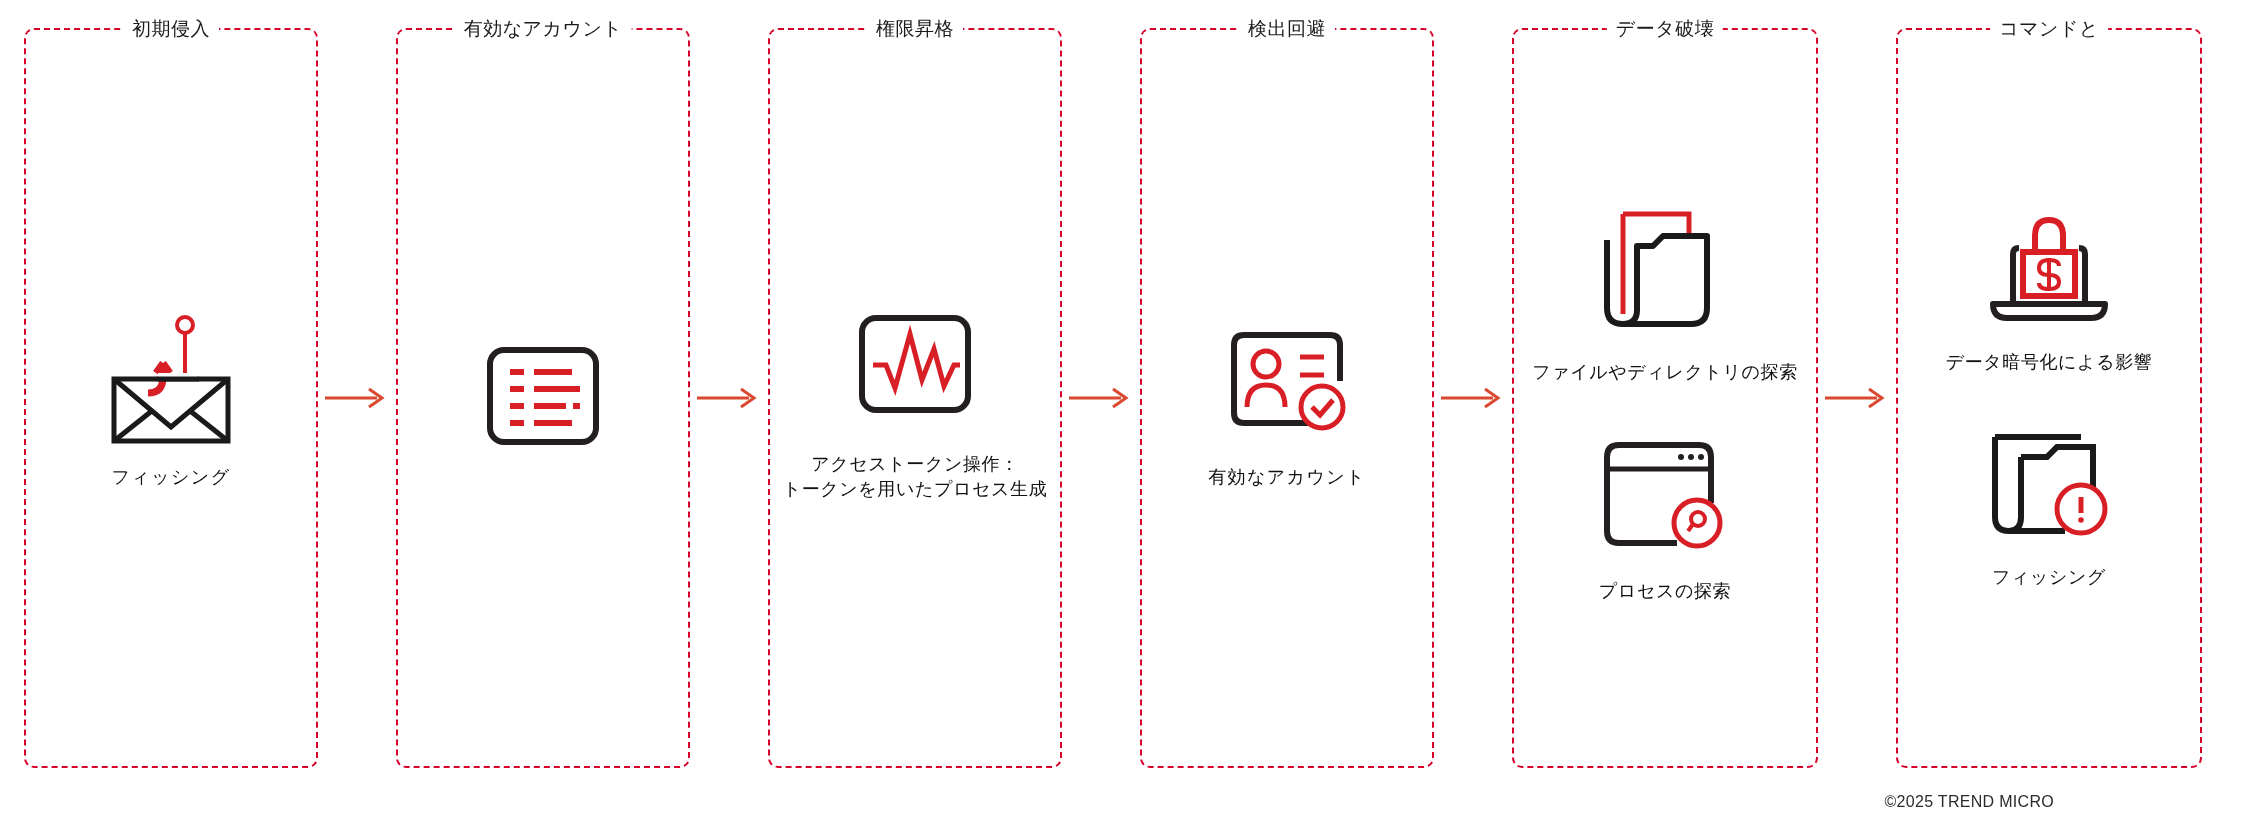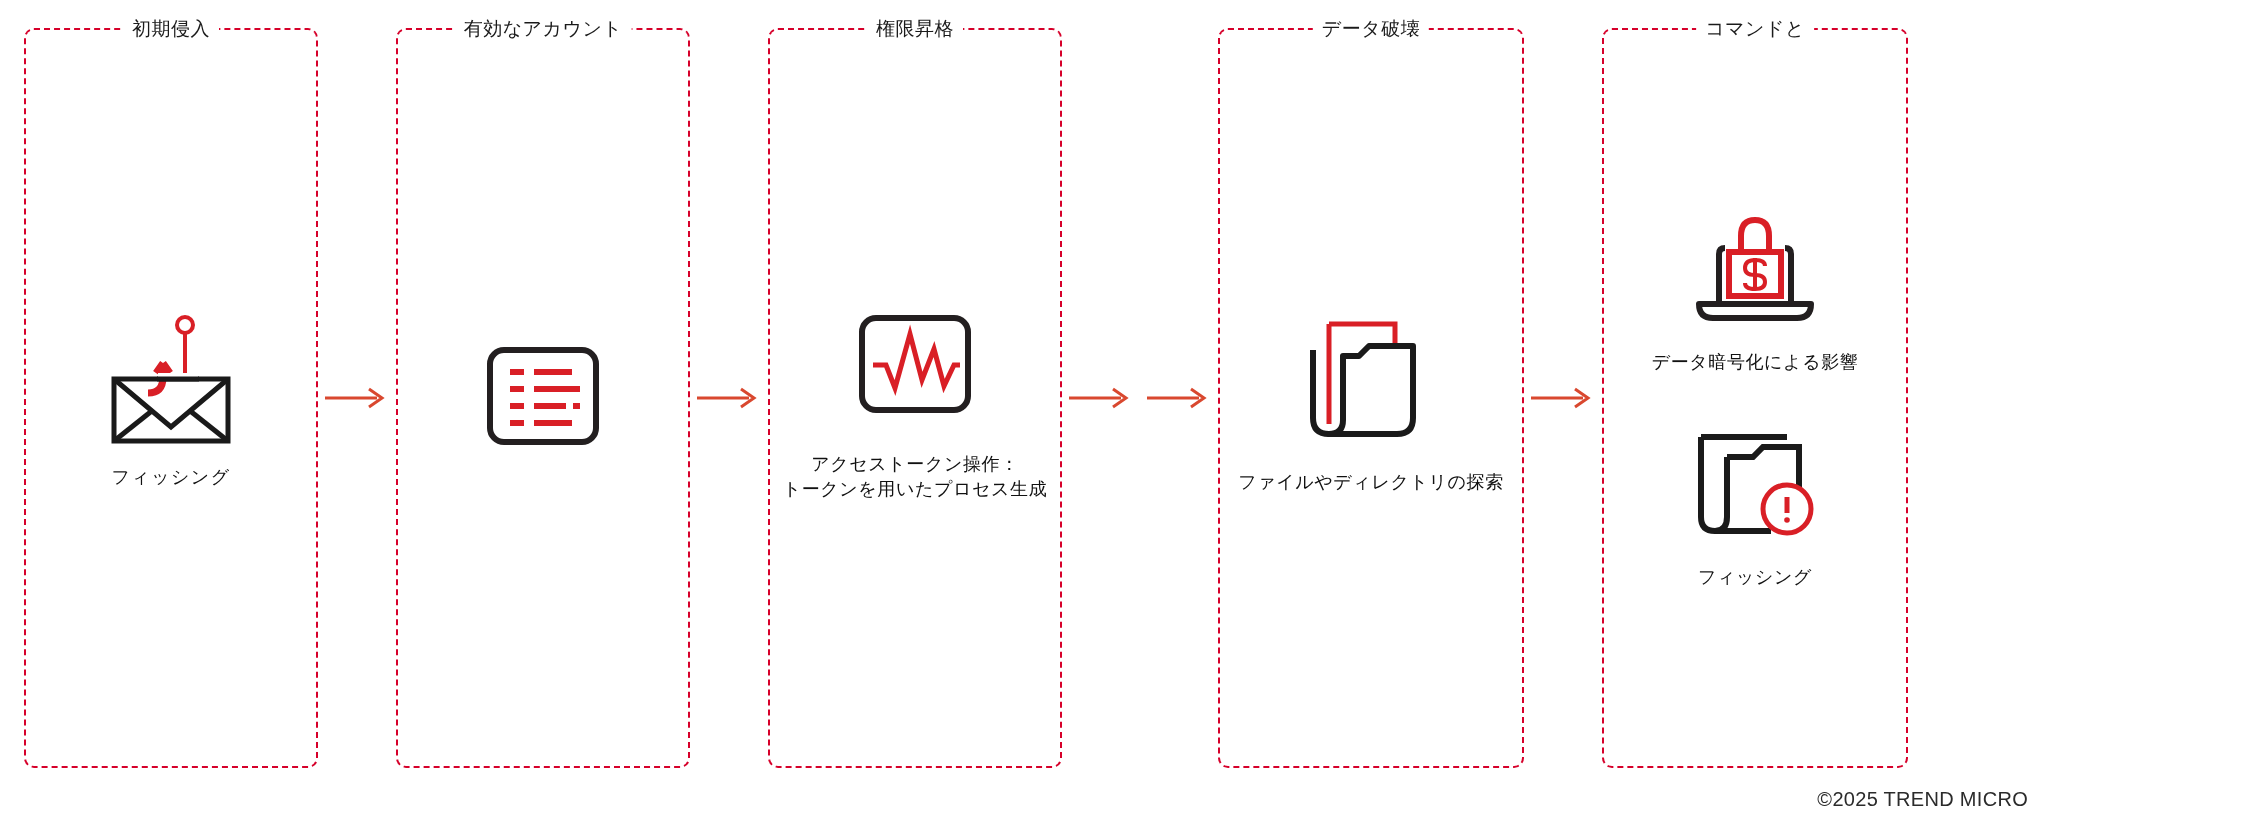--- a/index.html
+++ b/index.html
@@ -101,23 +101,23 @@
     width: 78px;
     align-self: center;
     display: flex;
     align-items: center;
     justify-content: center;
   }
 
   
   #copyright {
     position: absolute;
-    right: 36px;
+    right: 10px;
     bottom: 14px;
-    font-size: 20px;
+    font-size: 16px;
     color: #2b2b2b;
     letter-spacing: 0.3px;
   }
 </style>
 </head>
 <body>
 
 <div id="board">
 
   <div class="stages">
@@ -212,20 +212,46 @@
       </div>
       <div class="arrow">
         <svg width="64" height="26" viewBox="0 0 64 26">
           <line x1="0" y1="13" x2="52" y2="13" stroke="#d9482f" stroke-width="3"></line>
           <path d="M44 4 L57 13 L44 22" fill="none" stroke="#d9482f" stroke-width="3"></path>
         </svg>
       </div>
     </div>
 
     <div class="stage-slot">
+      <div class="panel">
+        <div class="panel-title">検出回避</div>
+        <div class="panel-body">
+
+          <div class="node">
+            <span class="node-icon">
+              <svg width="150" height="140" viewBox="0 0 150 140">
+
+                <path d="M118 28 Q128 28 128 38 L128 74" fill="none" stroke="#231f20" stroke-width="6"></path>
+                <path d="M118 28 L32 28 Q22 28 22 38 L22 106 Q22 116 32 116 L98 116" fill="none" stroke="#231f20" stroke-width="6"></path>
+
+                <circle cx="54" cy="57" r="13" fill="none" stroke="#d91f26" stroke-width="5"></circle>
+                <path d="M35 100 Q35 78 54 78 Q73 78 73 100" fill="none" stroke="#d91f26" stroke-width="5"></path>
+
+                <line x1="88" y1="50" x2="112" y2="50" stroke="#d91f26" stroke-width="5"></line>
+                <line x1="88" y1="68" x2="112" y2="68" stroke="#d91f26" stroke-width="5"></line>
+
+                <circle cx="110" cy="100" r="21" fill="#ffffff" stroke="#d91f26" stroke-width="5"></circle>
+                <path d="M100 100 L108 108 L121 93" fill="none" stroke="#d91f26" stroke-width="5" stroke-linecap="butt"></path>
+              </svg>
+            </span>
+            <span class="node-label">有効なアカウント</span>
+          </div>
+
+        </div>
+      </div>
       <div class="arrow">
         <svg width="64" height="26" viewBox="0 0 64 26">
           <line x1="0" y1="13" x2="52" y2="13" stroke="#d9482f" stroke-width="3"></line>
           <path d="M44 4 L57 13 L44 22" fill="none" stroke="#d9482f" stroke-width="3"></path>
         </svg>
       </div>
     </div>
 
     <div class="stage-slot">
       <div class="panel wide">
@@ -239,20 +265,36 @@
                 <path d="M38 22 L104 22 L104 58" fill="none" stroke="#d91f26" stroke-width="5"></path>
                 <path d="M38 22 L38 122" fill="none" stroke="#d91f26" stroke-width="5"></path>
 
                 <path d="M22 48 L22 116 Q22 132 38 132" fill="none" stroke="#1a1a1a" stroke-width="6"></path>
                 <path d="M52 54 L52 118 Q52 132 38 132 L106 132 Q122 132 122 116 L122 44 L78 44 L68 54 Z" fill="#ffffff" stroke="#1a1a1a" stroke-width="6" stroke-linejoin="round"></path>
               </svg>
             </span>
             <span class="node-label tight">ファイルやディレクトリの探索</span>
           </div>
 
+          <div class="node">
+            <span class="node-icon">
+              <svg width="160" height="130" viewBox="0 0 160 130">
+                <path d="M114 14 Q126 14 126 26 L126 72" fill="none" stroke="#231f20" stroke-width="6"></path>
+                <path d="M114 14 L34 14 Q22 14 22 26 L22 100 Q22 112 34 112 L92 112" fill="none" stroke="#231f20" stroke-width="6"></path>
+                <line x1="22" y1="38" x2="126" y2="38" stroke="#231f20" stroke-width="5"></line>
+                <circle cx="96" cy="26" r="3" fill="#231f20"></circle>
+                <circle cx="106" cy="26" r="3" fill="#231f20"></circle>
+                <circle cx="116" cy="26" r="3" fill="#231f20"></circle>
+                <circle cx="112" cy="92" r="23" fill="#ffffff" stroke="#d91f26" stroke-width="5"></circle>
+                <circle cx="113" cy="88" r="7" fill="none" stroke="#d91f26" stroke-width="4"></circle>
+                <line x1="108" y1="93" x2="103" y2="100" stroke="#d91f26" stroke-width="4"></line>
+              </svg>
+            </span>
+            <span class="node-label tight">プロセスの探索</span>
+          </div>
 
         </div>
       </div>
       <div class="arrow">
         <svg width="64" height="26" viewBox="0 0 64 26">
           <line x1="0" y1="13" x2="52" y2="13" stroke="#d9482f" stroke-width="3"></line>
           <path d="M44 4 L57 13 L44 22" fill="none" stroke="#d9482f" stroke-width="3"></path>
         </svg>
       </div>
     </div>

